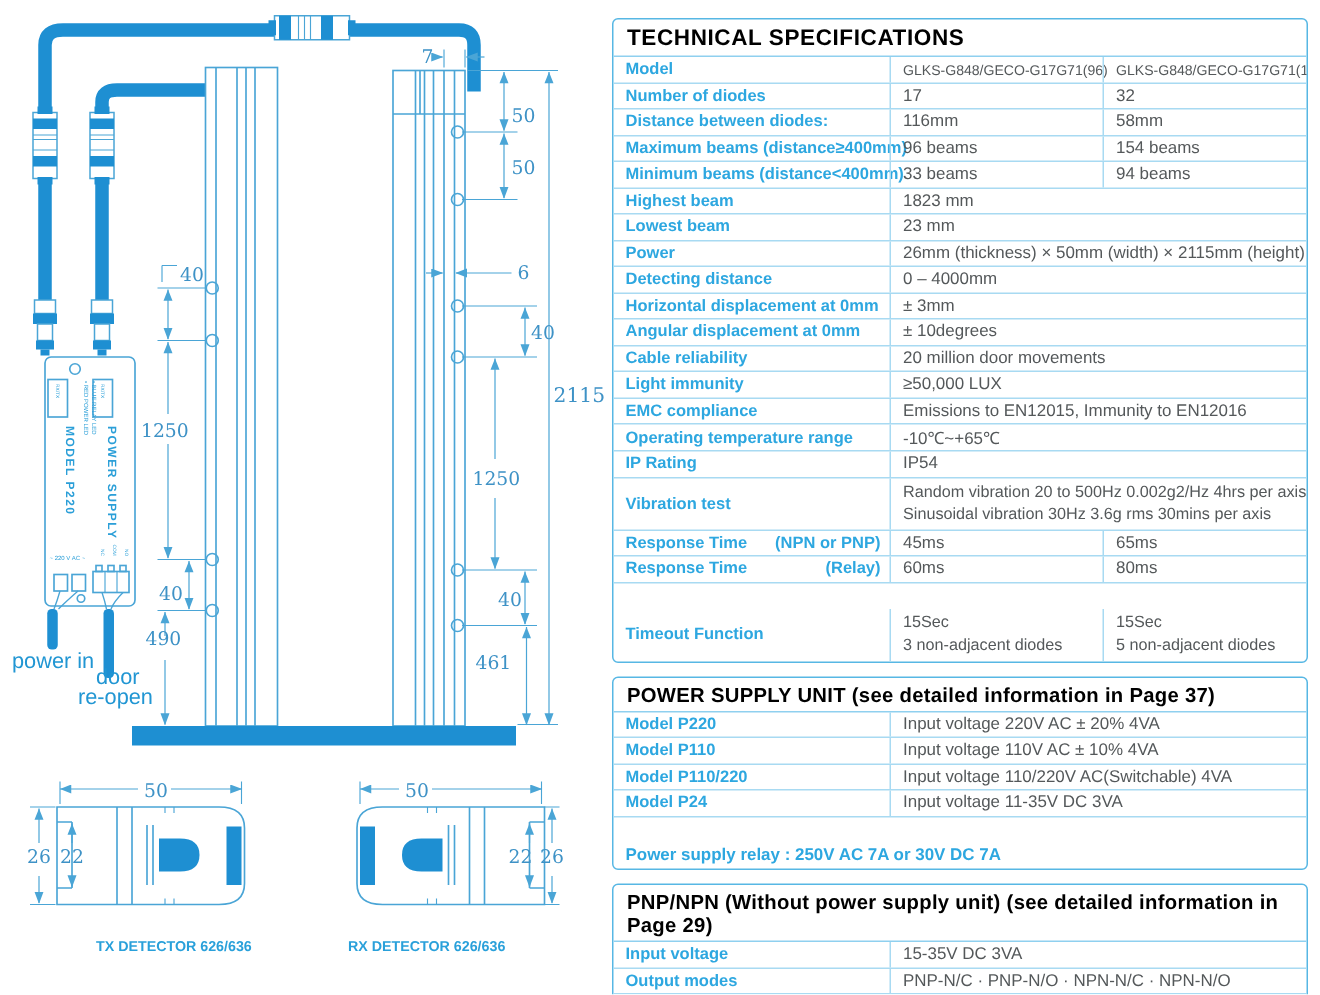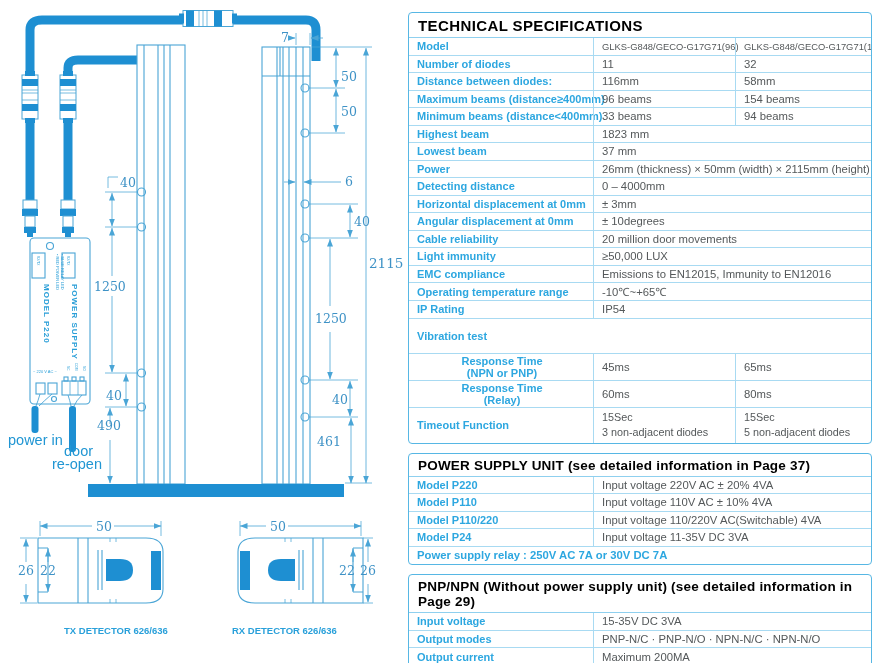--- a/index.html
+++ b/index.html
@@ -7,31 +7,31 @@
         font-family:"Liberation Sans",sans-serif;}
   .drawing{position:absolute;left:0;top:0;}
   .panel{position:absolute;left:408px;top:12px;width:464px;}
   .sec{border:1.5px solid #57b7e4;border-radius:4px;margin-bottom:9px;background:#fff;
        box-sizing:border-box;overflow:hidden;}
   .sec-title{font-size:15px;font-weight:bold;color:#000000;letter-spacing:.4px;
              padding:4px 9px 3px;border-bottom:1px solid #8fd0ef;}
   .sec-title.small{font-size:13.5px;letter-spacing:.2px;}
   .row{display:grid;align-items:stretch;min-height:17.5px;box-sizing:border-box;
        border-bottom:1px solid #a8daf2;}
-  .sec .row:last-child{border-bottom:none;}
+  .sec .row:last-child{border-bottom:none;margin-top:17px;}
   .r1{grid-template-columns:184px 1fr;}
   .r2{grid-template-columns:184px 142px 1fr;}
   .tall{min-height:35px;}
   .cell{padding:1px 8px;display:flex;flex-direction:column;justify-content:center;}
   .lb{color:#2da7e0;font-weight:bold;font-size:11px;white-space:nowrap;}
   .vl{color:#54585a;font-size:11.3px;white-space:nowrap;}
   .bl{border-left:1px solid #a8daf2;}
   .sm{font-size:9.4px;}
   .sub div{font-size:10.8px;line-height:1.35;}
-  .lbflex{flex-direction:column;justify-content:space-between;align-items:center;padding-right:6px;}
+  .lbflex{flex-direction:row;justify-content:space-between;align-items:center;padding-right:6px;}
   .footer-row{color:#2da7e0;font-weight:bold;font-size:11.3px;padding:2px 8px;
               min-height:17.5px;display:flex;align-items:center;box-sizing:border-box;}
   
   .o{fill:none;stroke:#4aa5d6;stroke-width:1.1;}
   .e{fill:none;stroke:#4aa5d6;stroke-width:.75;}
   .dl{fill:none;stroke:#4aa5d6;stroke-width:.8;}
   .fc{fill:#1e8fd2;}
   .w{fill:#fff;stroke:#4aa5d6;stroke-width:1;}
   .cab{fill:none;stroke:#1e8fd2;stroke-width:9;}
   .wire{fill:none;stroke:#4aa5d6;stroke-width:.9;}
@@ -242,21 +242,21 @@
     <div class="sec">
       <div class="sec-title">TECHNICAL SPECIFICATIONS</div>
 
       <div class="row r2">
         <div class="cell lb">Model</div>
         <div class="cell vl bl sm">GLKS-G848/GECO-G17G71(96)</div>
         <div class="cell vl bl sm">GLKS-G848/GECO-G17G71(154)</div>
       </div>
       <div class="row r2">
         <div class="cell lb">Number of diodes</div>
-        <div class="cell vl bl">11</div>
+        <div class="cell vl bl">17</div>
         <div class="cell vl bl">32</div>
       </div>
       <div class="row r2">
         <div class="cell lb">Distance between diodes:</div>
         <div class="cell vl bl">116mm</div>
         <div class="cell vl bl">58mm</div>
       </div>
       <div class="row r2">
         <div class="cell lb">Maximum beams (distance≥400mm)</div>
         <div class="cell vl bl">96  beams</div>
@@ -266,21 +266,21 @@
         <div class="cell lb">Minimum beams (distance&lt;400mm)</div>
         <div class="cell vl bl">33 beams</div>
         <div class="cell vl bl">94 beams</div>
       </div>
       <div class="row r1">
         <div class="cell lb">Highest beam</div>
         <div class="cell vl bl">1823 mm</div>
       </div>
       <div class="row r1">
         <div class="cell lb">Lowest beam</div>
-        <div class="cell vl bl">37 mm</div>
+        <div class="cell vl bl">23 mm</div>
       </div>
       <div class="row r1">
         <div class="cell lb">Power</div>
         <div class="cell vl bl">26mm (thickness) × 50mm (width) × 2115mm (height)</div>
       </div>
       <div class="row r1">
         <div class="cell lb">Detecting distance</div>
         <div class="cell vl bl">0 – 4000mm</div>
       </div>
       <div class="row r1">
@@ -306,20 +306,24 @@
       <div class="row r1">
         <div class="cell lb">Operating temperature range</div>
         <div class="cell vl bl">-10℃~+65℃</div>
       </div>
       <div class="row r1">
         <div class="cell lb">IP Rating</div>
         <div class="cell vl bl">IP54</div>
       </div>
       <div class="row r1 tall">
         <div class="cell lb">Vibration test</div>
+        <div class="cell vl bl sub">
+          <div>Random vibration 20 to 500Hz 0.002g2/Hz 4hrs per axis</div>
+          <div>Sinusoidal vibration 30Hz 3.6g rms 30mins per axis</div>
+        </div>
       </div>
       <div class="row r2">
         <div class="cell lb lbflex">
           <span>Response Time</span>
           <span>(NPN or PNP)</span>
         </div>
         <div class="cell vl bl">45ms</div>
         <div class="cell vl bl">65ms</div>
       </div>
       <div class="row r2">

